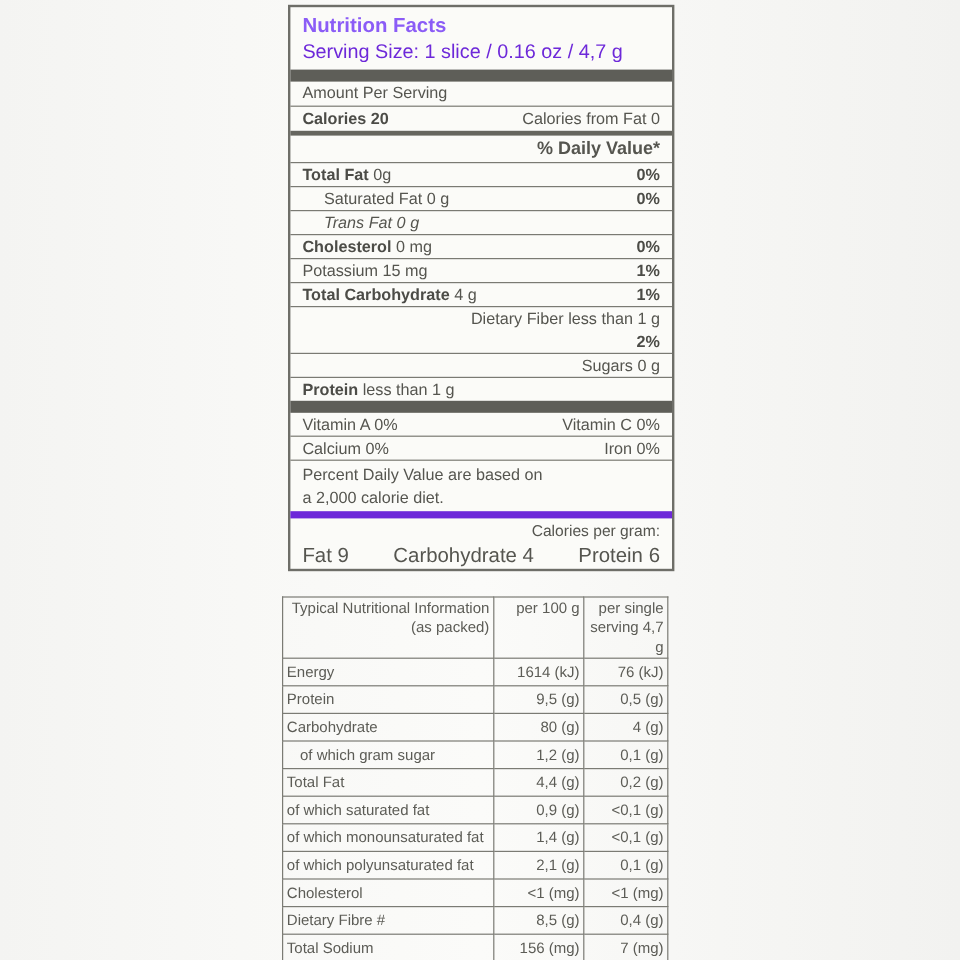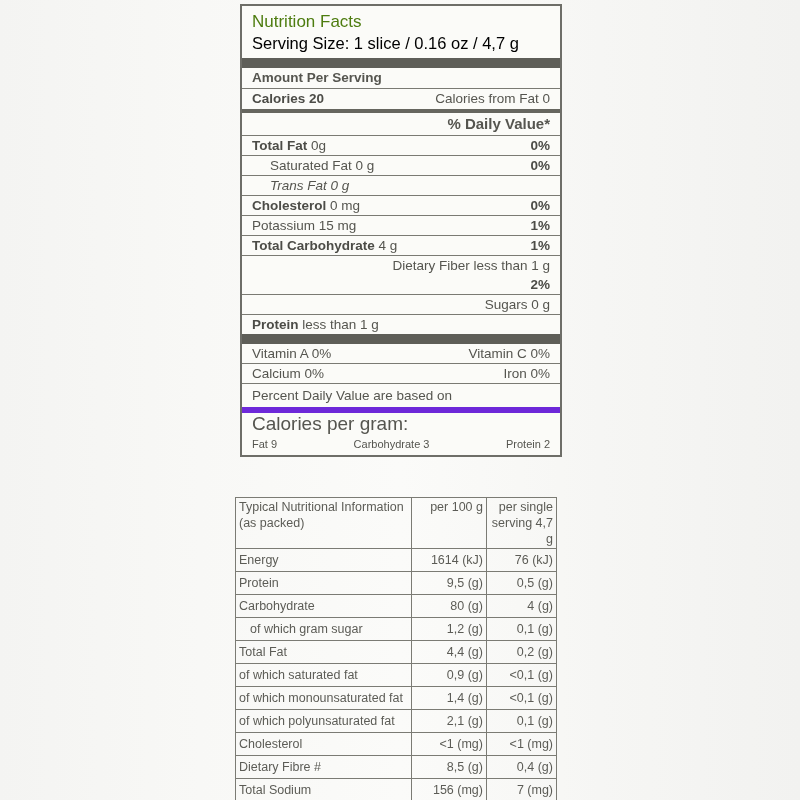--- a/index.html
+++ b/index.html
@@ -8,45 +8,45 @@
     background: linear-gradient(90deg, #f4f4f2 0%, #f8f8f6 25%, #fbfbf9 50%, #f6f6f4 75%, #f2f2f0 100%);
     font-family: "Liberation Sans", sans-serif;
     color:#55554f;
     position:relative;
   }
   .panel {
     position:absolute; left:240px; top:4px; width:318px;
     border:2px solid #6e6e68; background:#fbfbf8;
   }
   .hdr { padding:6px 10px 4px 10px; }
-  .title { font-weight:normal; font-size:17px; color:#4d7c0f; line-height:20px; }
-  .serving { font-size:16.5px; line-height:22px; color:#000000; }
+  .title { font-weight:bold; font-size:17px; color:#8b5cf6; line-height:20px; }
+  .serving { font-size:16.5px; line-height:22px; color:#6d28d9; }
   .thick { height:10px; background:#5e5e58; }
   .mid { height:4px; background:#66665f; }
   .row {
     display:flex; justify-content:space-between; align-items:flex-end;
     padding:0 10px; font-size:13.5px; line-height:19px; border-bottom:1px solid #7a7a73;
   }
   .row:last-child { border-bottom:none; }
   .b { font-weight:bold; color:#4c4c47; }
   .ind1 { padding-left:22px;flex-direction:column; }
   .ind2 { padding-left:28px; }
   .it { font-style:italic; }
   .dv-head { justify-content:flex-end; font-size:15px; font-weight:bold; line-height:22px; }
-  .ampb { font-weight:bold; font-size:13.5px; line-height:20px; padding:0 10px; border-bottom:1px solid #7a7a73;}
+  .ampb { font-weight:normal; font-size:13.5px; line-height:20px; padding:0 10px; border-bottom:1px solid #7a7a73;}
   .cal { display:flex; justify-content:space-between; font-size:13.5px; line-height:20px; padding:0 10px; }
   .block { font-size:13.5px; line-height:19px; padding:2px 10px; border-bottom:6px solid #6d28d9;}
-  .cpg { display:flex; justify-content:space-between; padding:0 10px; font-size:11px; line-height:22px; }
+  .cpg { display:flex; justify-content:space-between; padding:0 10px; font-size:17px; line-height:22px; }
   .tbl {
     position:absolute; left:235px; top:497px; width:322px;
     border-collapse:collapse; font-size:12.5px; color:#5c5c56;
   }
   .tbl td { border:1px solid #7b7b74; padding:1px 3px; line-height:16px; vertical-align:top; }
   .tbl td.num { text-align:right; }
-  .tbl tr.hdrow td { height:38px; }
+  .tbl tr.hdrow td { height:38px;text-align:right; }
   .tbl tr.data td { height:20px; vertical-align:middle;margin-left:40px; }
   .footnote { position:absolute; left:235px; top:814px; font-size:13px; color:#15803d; }
 </style>
 </head>
 <body>
 
 <div class="panel">
   <div class="hdr">
     <div class="title">Nutrition Facts</div>
     <div class="serving">Serving Size: 1 slice / 0.16 oz / 4,7 g</div>
@@ -103,26 +103,27 @@
   <div class="row">
     <span>Vitamin A 0%</span>
     <span>Vitamin C 0%</span>
   </div>
   <div class="row">
     <span>Calcium 0%</span>
     <span>Iron 0%</span>
   </div>
   <div class="block">
     <div>Percent Daily Value are based on</div>
+    <div>a 2,000 calorie diet.</div>
   </div>
-  <div style="padding:2px 10px 0 10px;font-size:19px;line-height:18px;">Calories per gram:</div>
+  <div style="padding:2px 10px 0 10px;font-size:13px;line-height:18px;text-align:right;">Calories per gram:</div>
   <div class="cpg">
     <span>Fat 9</span>
-    <span>Carbohydrate 3</span>
-    <span>Protein 2</span>
+    <span>Carbohydrate 4</span>
+    <span>Protein 6</span>
   </div>
 </div>
 
 <table class="tbl">
   <tbody id="tbody">
       <tr class="hdrow">
         <td style="width: 172px;">Typical Nutritional  Information (as packed)</td>
         <td class="num" style="width: 70px;">per 100 g</td>
         <td class="num" style="width: 64px;">per single serving 4,7 g</td>
       </tr>

